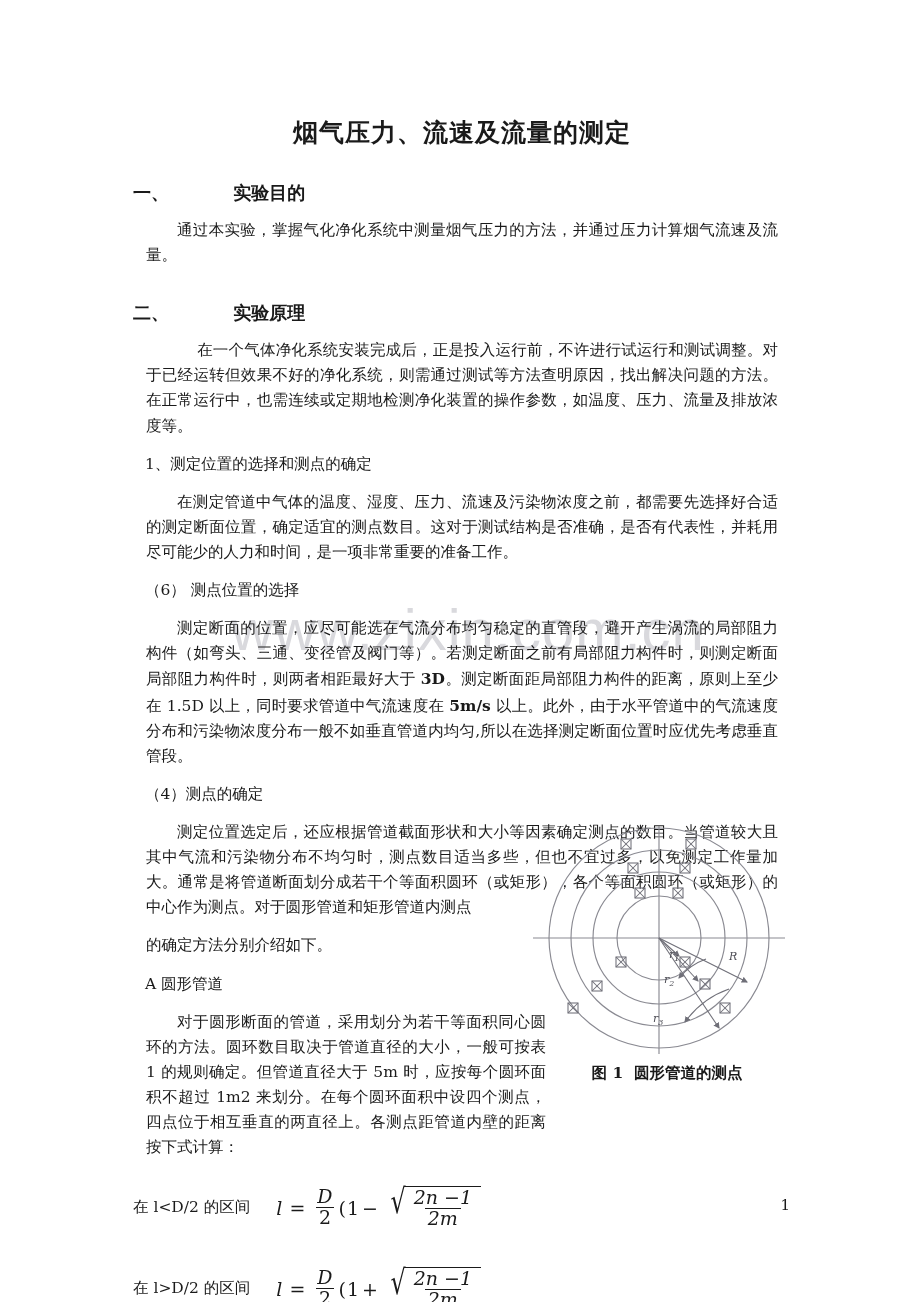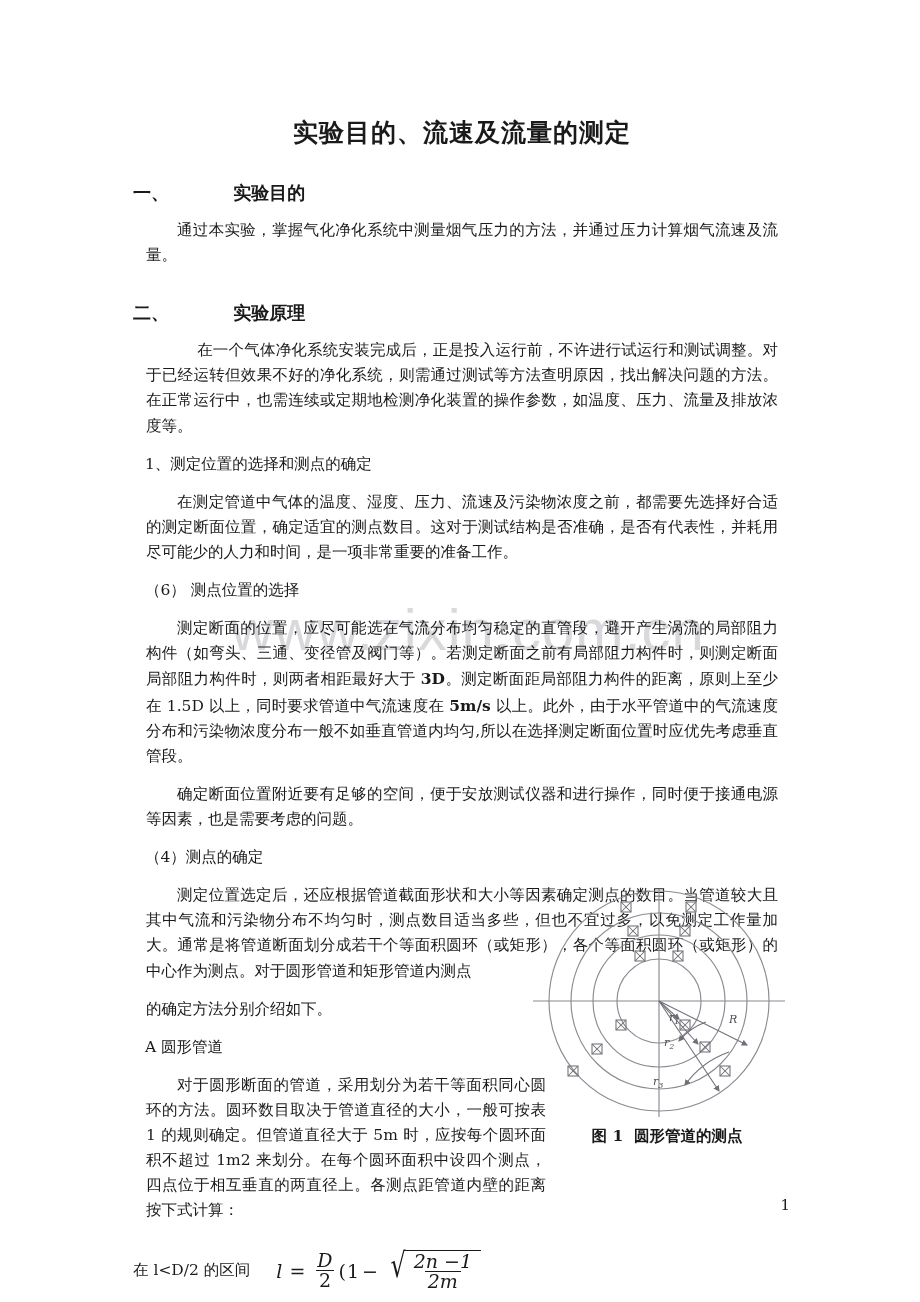--- a/index.html
+++ b/index.html
@@ -152,35 +152,34 @@
 </style>
 </head>
 <body>
 
 <div class="page">
 
   <div class="watermark">www.zixin.com.cn</div>
 
   <div class="content">
 
-    <h1 class="doc-title">实验目的、流速及流量的测定</h1>
+    <h1 class="doc-title">烟气压力、流速及流量的测定</h1>
 
     <div class="section-head"><span>一、</span>		<span>实验目的</span></div>
     <p class="para">通过本实验，掌握气化净化系统中测量烟气压力的方法，并通过压力计算烟气流速及流量。</p>
 
     <div class="section-head"><span>二、</span>		<span>实验原理</span></div>
     <p class="para" style="text-indent:3.3em">在一个气体净化系统安装完成后，正是投入运行前，不许进行试运行和测试调整。对于已经运转但效果不好的净化系统，则需通过测试等方法查明原因，找出解决问题的方法。在正常运行中，也需连续或定期地检测净化装置的操作参数，如温度、压力、流量及排放浓度等。</p>
 
     <p class="sub-head">1、测定位置的选择和测点的确定</p>
     <p class="para">在测定管道中气体的温度、湿度、压力、流速及污染物浓度之前，都需要先选择好合适的测定断面位置，确定适宜的测点数目。这对于测试结构是否准确，是否有代表性，并耗用尽可能少的人力和时间，是一项非常重要的准备工作。</p>
 
     <p class="sub-head">（6） 测点位置的选择</p>
     <p class="para"><span>测定断面的位置，应尽可能选在气流分布均匀稳定的直管段，避开产生涡流的局部阻力构件（如弯头、三通、变径管及阀门等）。若测定断面之前有局部阻力构件时，则测定断面局部阻力构件时，则两者相距最好大于 </span><span class="bold-inline">3D</span><span>。测定断面距局部阻力构件的距离，原则上至少在 1.5D 以上，同时要求管道中气流速度在 </span><span class="bold-inline">5m/s</span><span> 以上。此外，由于水平管道中的气流速度分布和污染物浓度分布一般不如垂直管道内均匀,所以在选择测定断面位置时应优先考虑垂直管段。</span></p>
 
-    <p class="para">确定断面位置附近要有足够的空间，便于安放测试仪器和进行操作，同时便于接通电源等因素，也是需要考虑的问题。</p>
 
     <p class="sub-head">（4）测点的确定</p>
 
     <div class="wrap-region">
 
       <div class="figure-float">
         <svg width="268" height="232" viewBox="0 0 268 232">
           <g fill="none" stroke="#8a8a92" stroke-width="1.15">
 
             <circle cx="126" cy="112" r="110"></circle>

